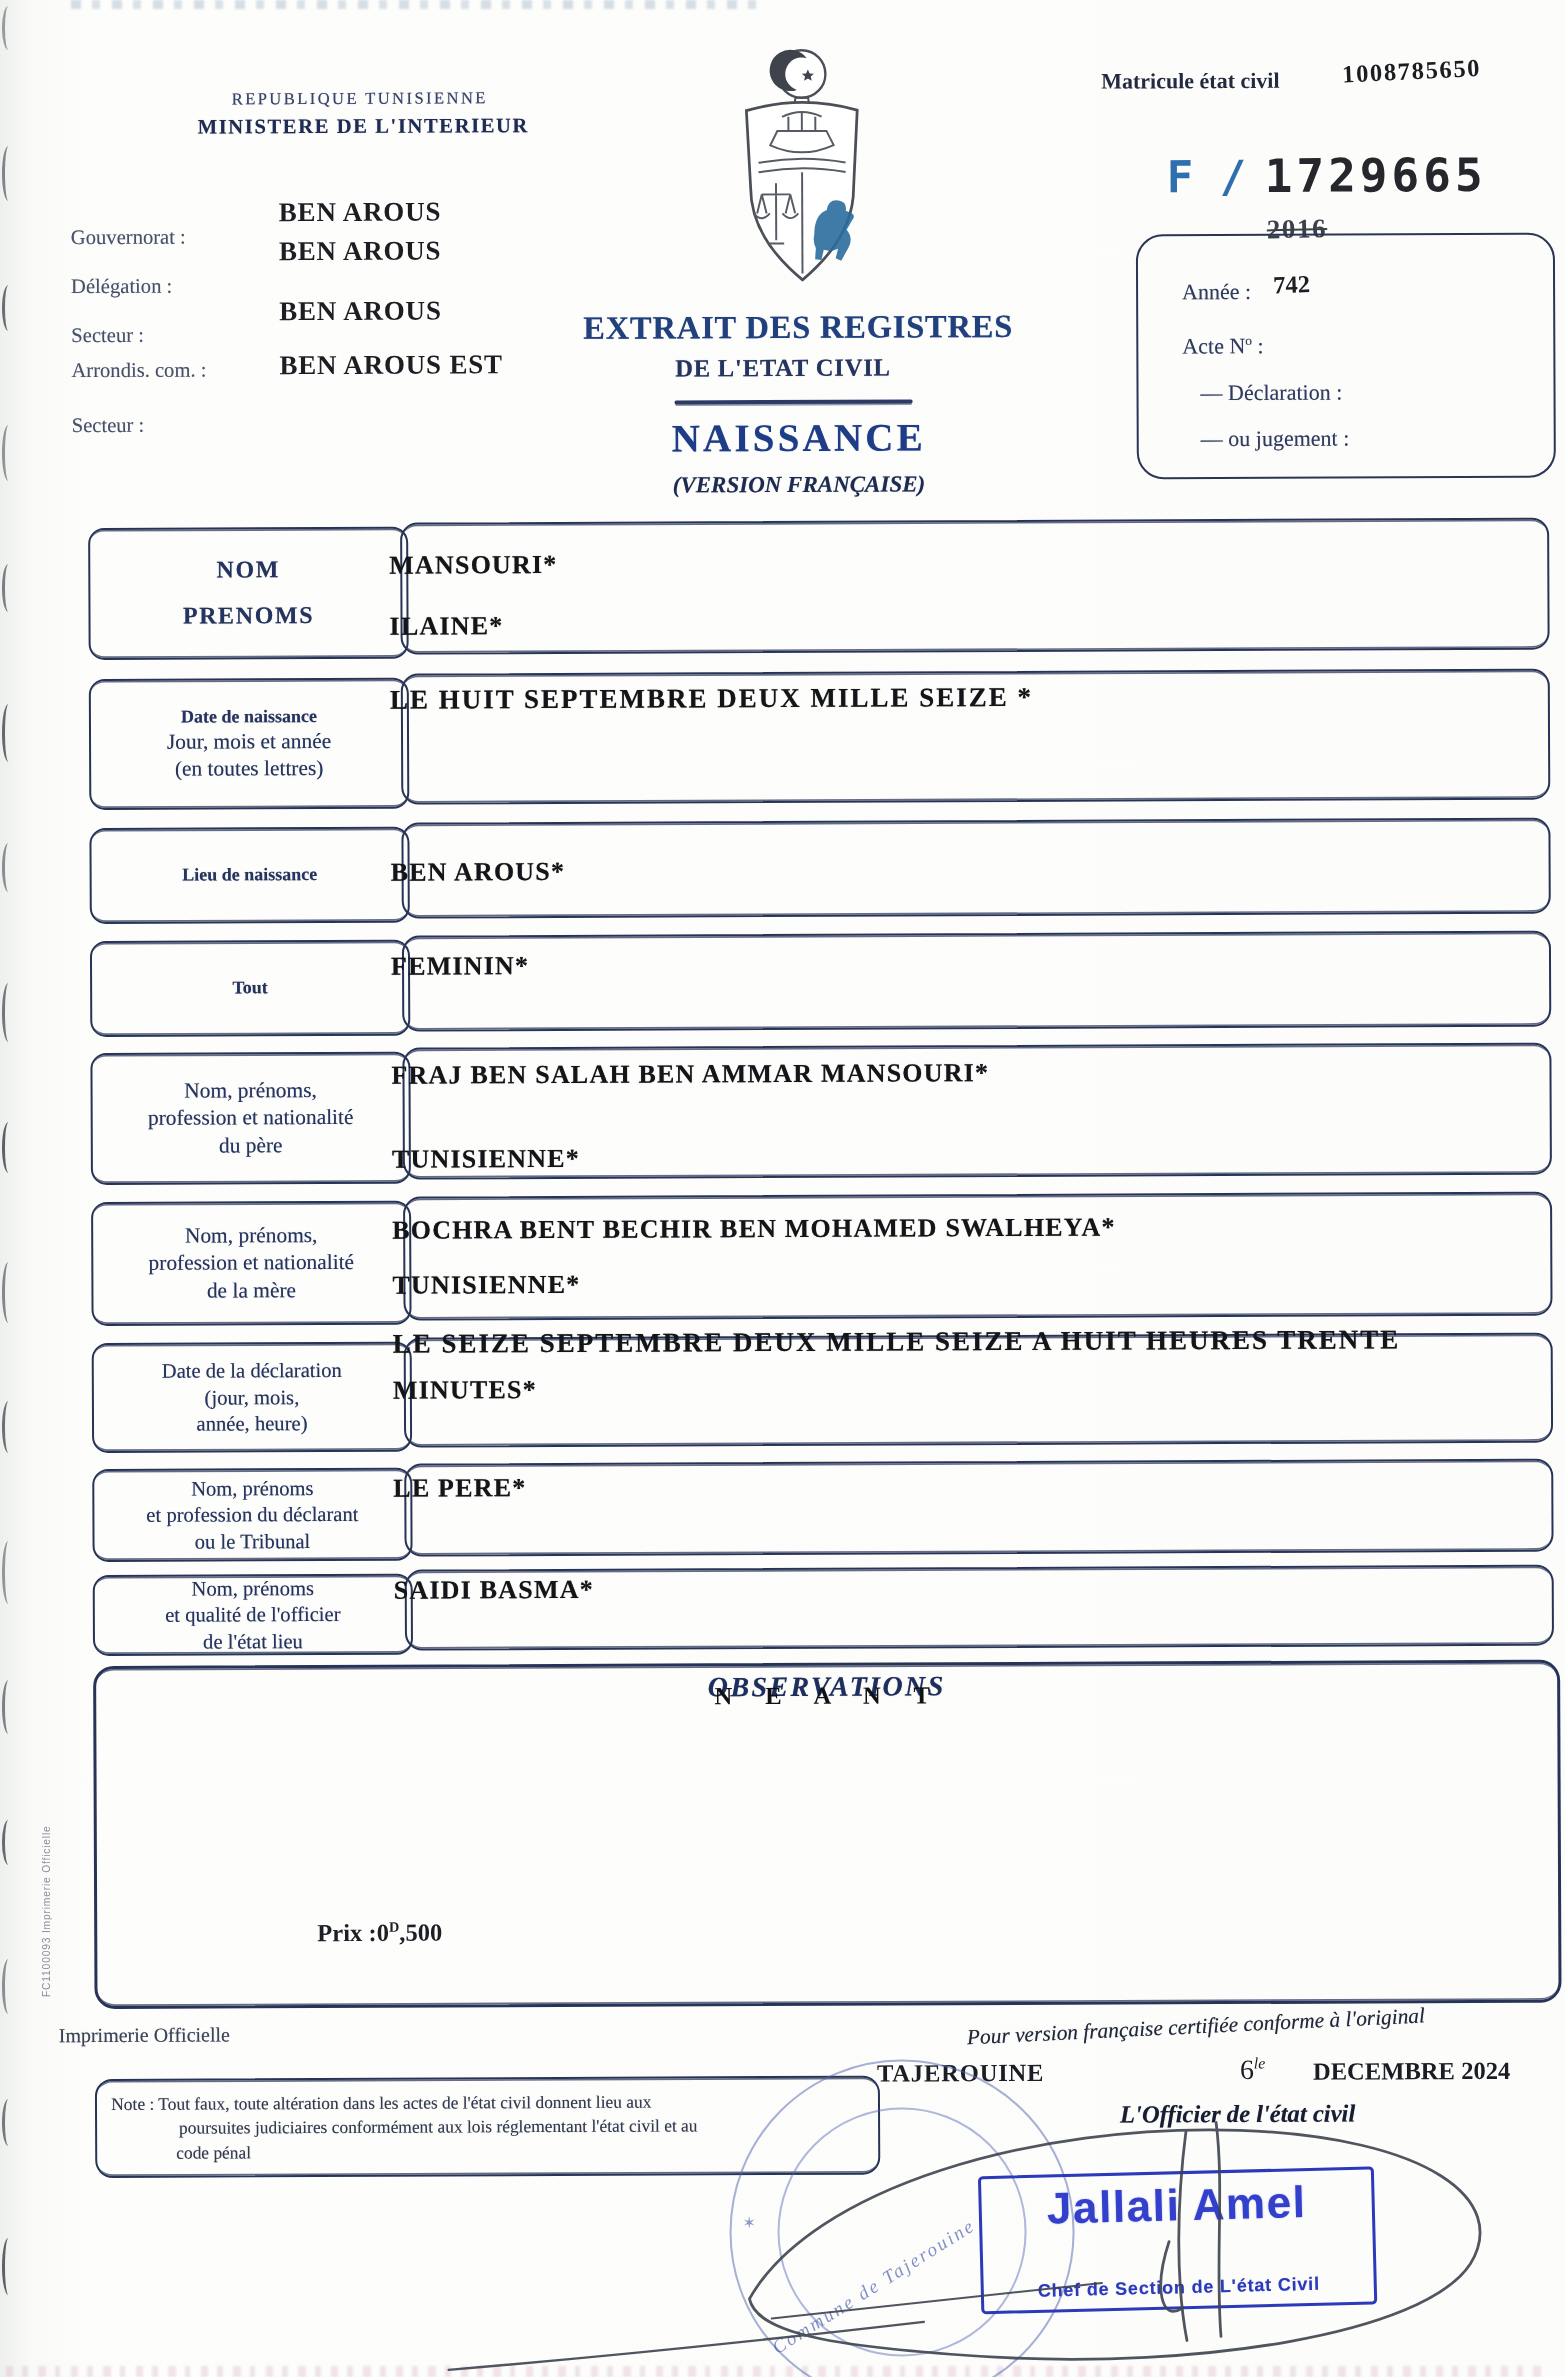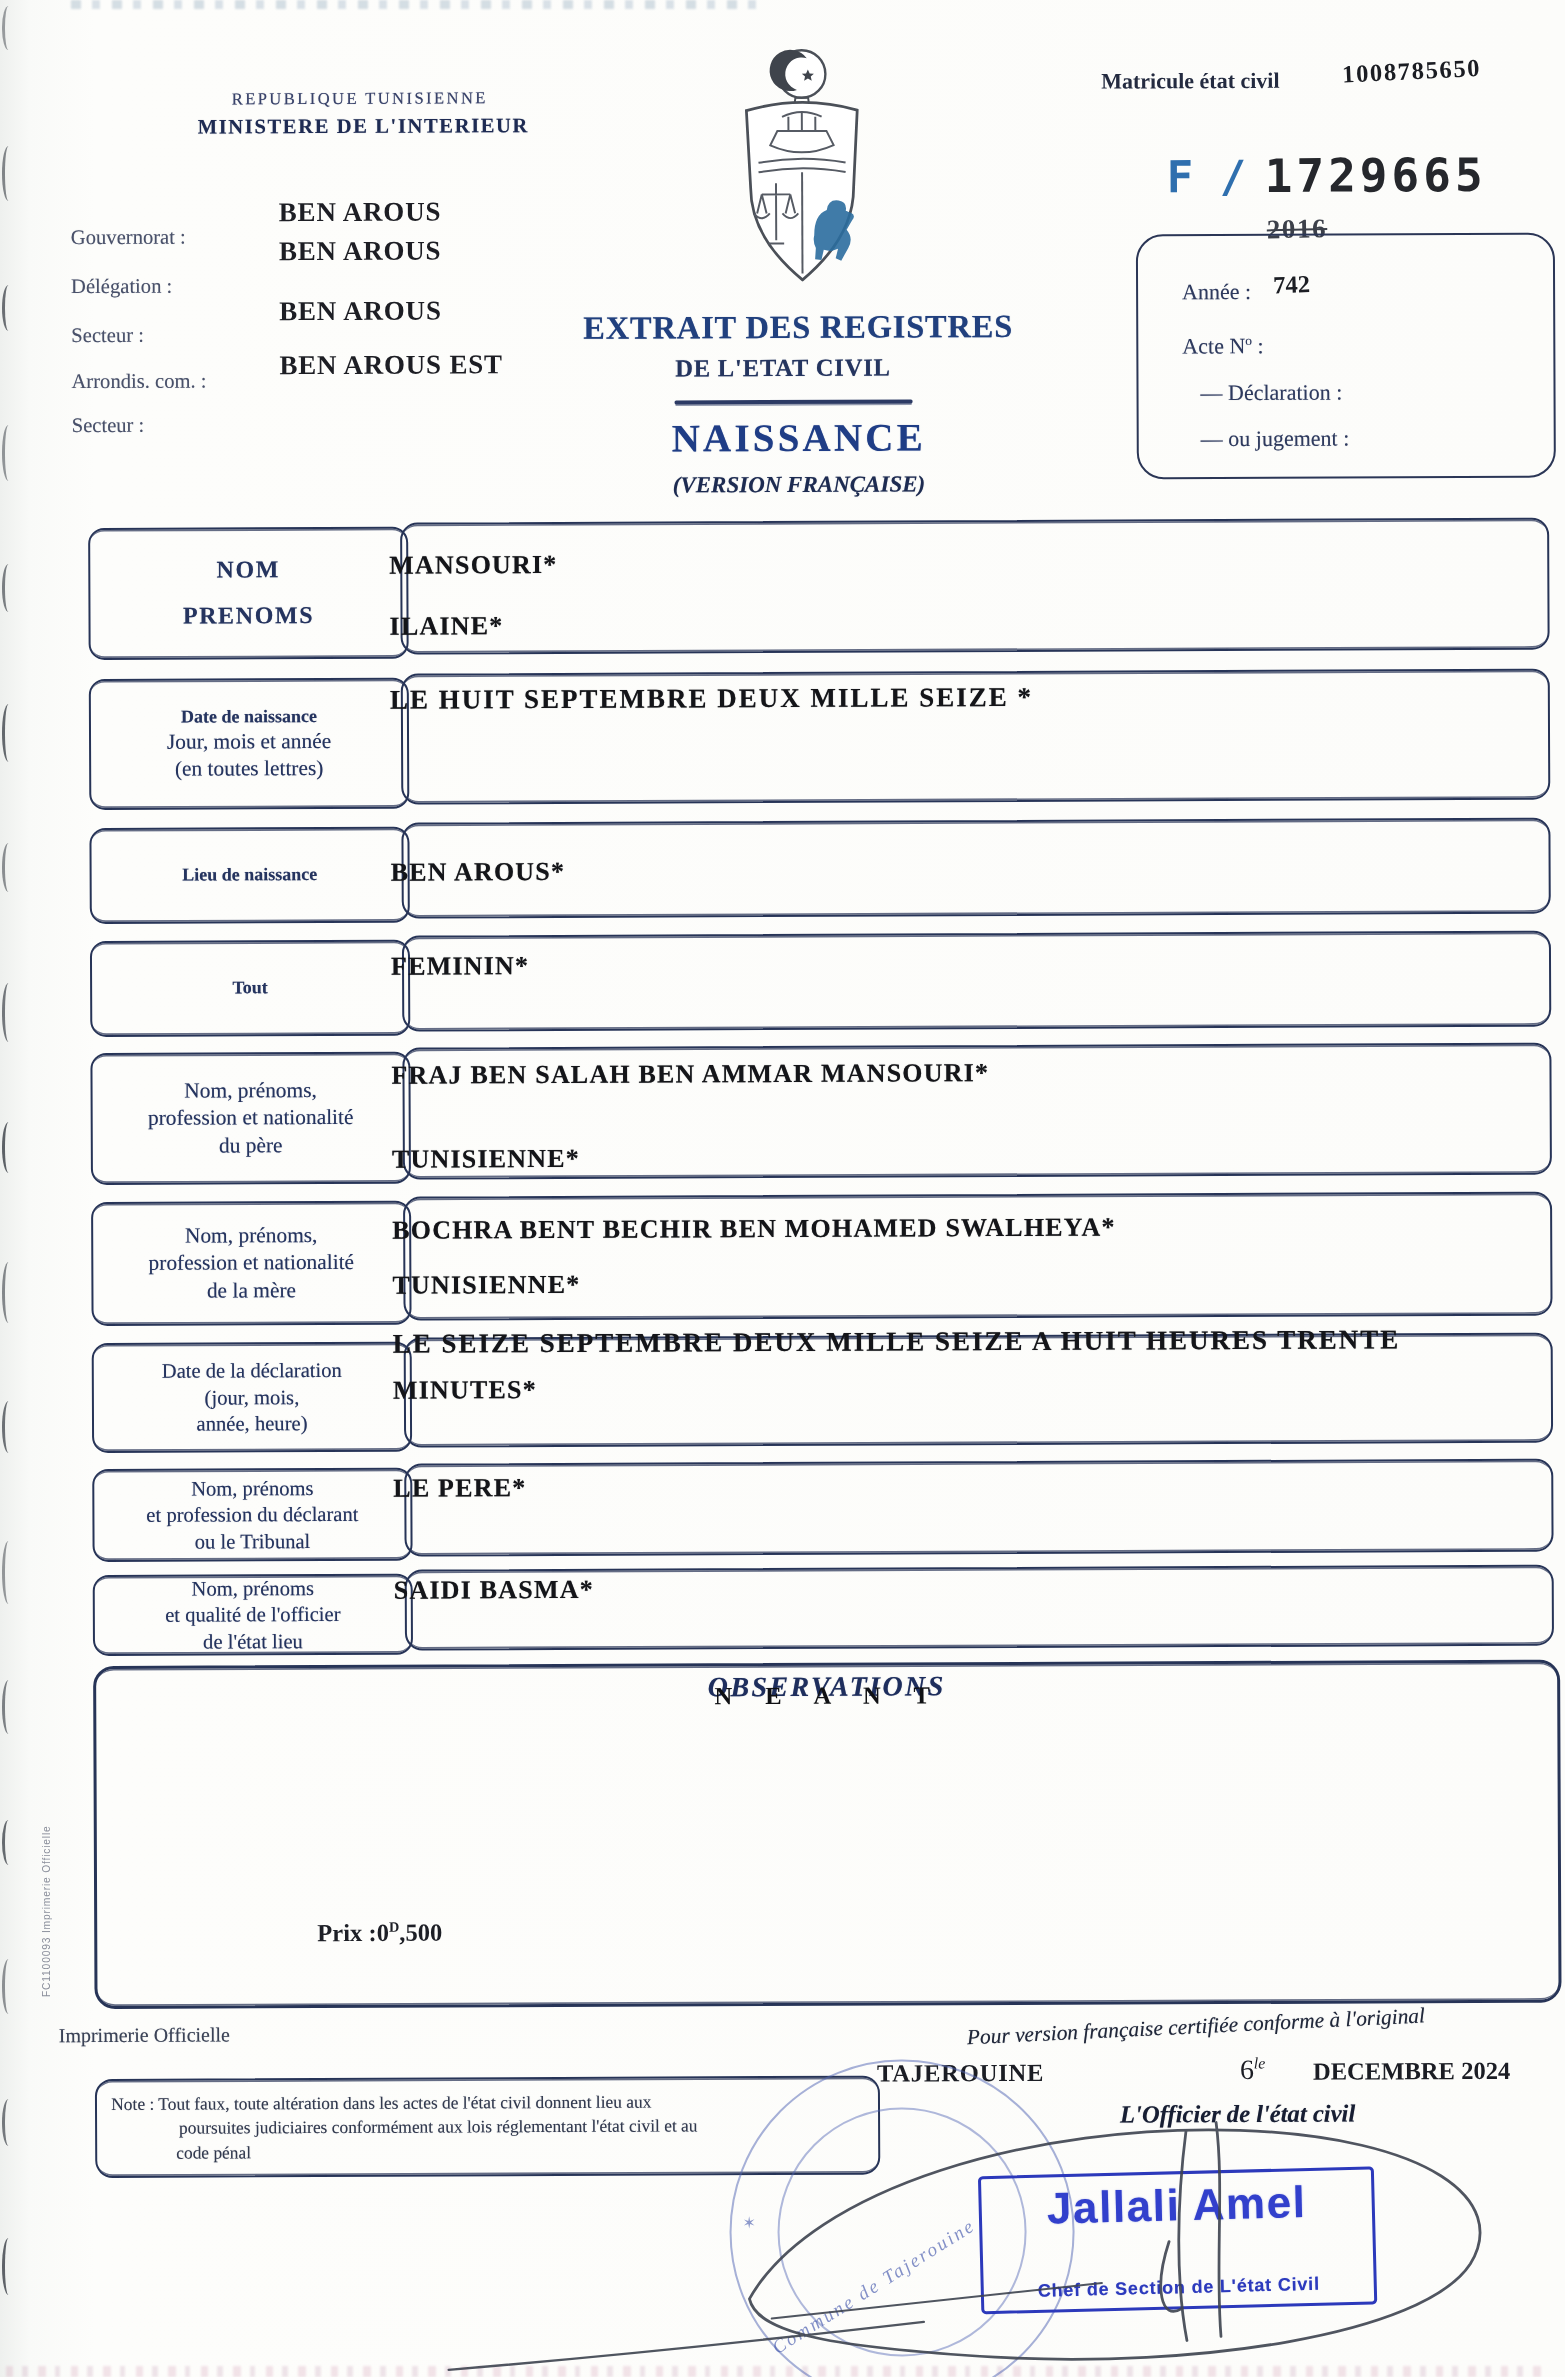--- a/index.html
+++ b/index.html
@@ -136,21 +136,21 @@
 
   <div class="skew">
 
     <div class="republic">REPUBLIQUE TUNISIENNE</div>
     <div class="ministry">MINISTERE DE L'INTERIEUR</div>
 
     <div class="admin-block">
       <span class="admin-label" style="top:41px">Gouvernorat :</span>
       <span class="admin-label" style="top:90px">Délégation :</span>
       <span class="admin-label" style="top:139px">Secteur :</span>
-      <span class="admin-label" style="top:185px">Arrondis. com. :</span>
+      <span class="admin-label" style="top:174px">Arrondis. com. :</span>
       <span class="admin-label" style="top:229px">Secteur :</span>
       <span class="admin-value" style="top:12.7px">BEN AROUS</span>
       <span class="admin-value" style="top:52px">BEN AROUS</span>
       <span class="admin-value" style="top:112px">BEN AROUS</span>
       <span class="admin-value" style="top:166px">BEN AROUS EST</span>
     </div>
 
     <div class="emblem">
       <svg width="135" height="247" viewBox="0 0 170 312">
         <g stroke="#4b5058" fill="none" stroke-width="3">

